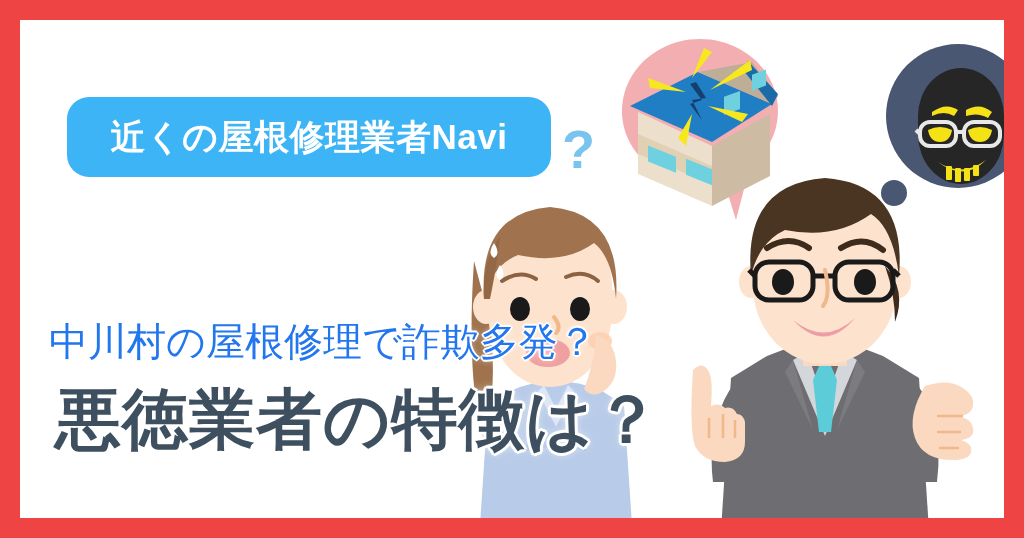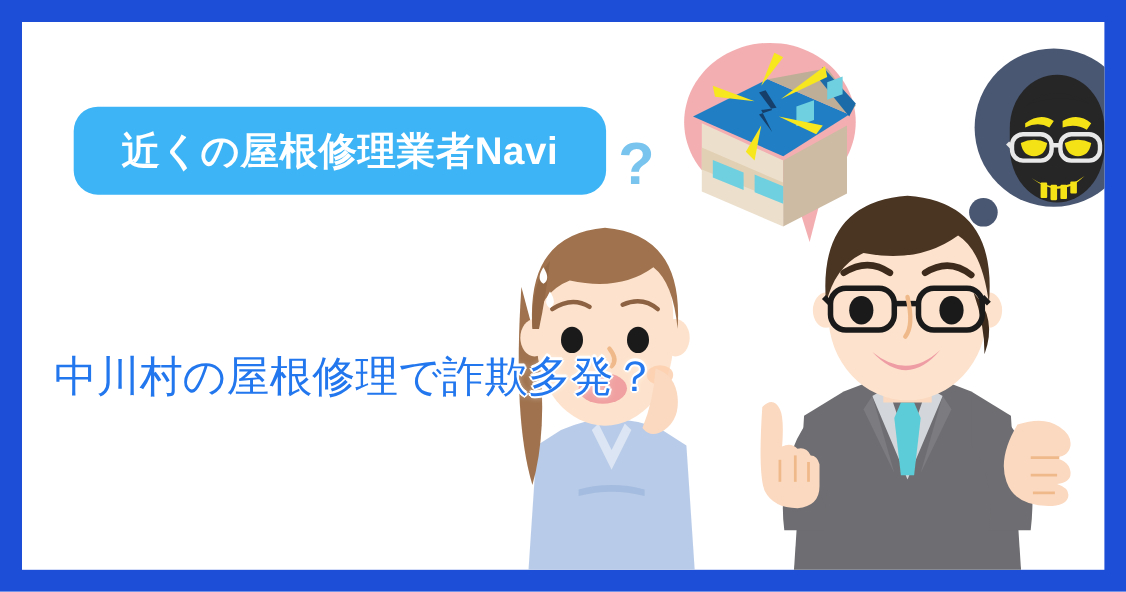--- a/index.html
+++ b/index.html
@@ -4,21 +4,21 @@
 <style>
   * { box-sizing: border-box; margin: 0; padding: 0; }
   html, body {
     width: 1024px; height: 538px;
     overflow: hidden;
     font-family: "Liberation Sans", "DejaVu Sans", sans-serif;
   }
   #canvas {
     position: relative;
     width: 1024px; height: 538px;
-    background: #1d4ed8;
+    background: #ef4444;
     overflow: hidden;
   }
   #inner {
     position: absolute;
     left: 20px; top: 20px;
     width: 984px; height: 498px;
     background: #ffffff;
     overflow: hidden;
   }
 
@@ -239,15 +239,16 @@
 
       <path d="M118 150 q32 26 62 -2 q-30 36 -62 2 Z" fill="#ef9da5"></path>
     </svg>
 
     <div class="badge">
       <span class="badge-label">近くの屋根修理業者Navi</span>
     </div>
     <span class="qmark-small">?</span>
 
     <div class="subhead">中川村の屋根修理で詐欺多発？</div>
+    <div class="headline">悪徳業者の特徴は？</div>
 
   </div>
 </div>
 
 </body></html>

